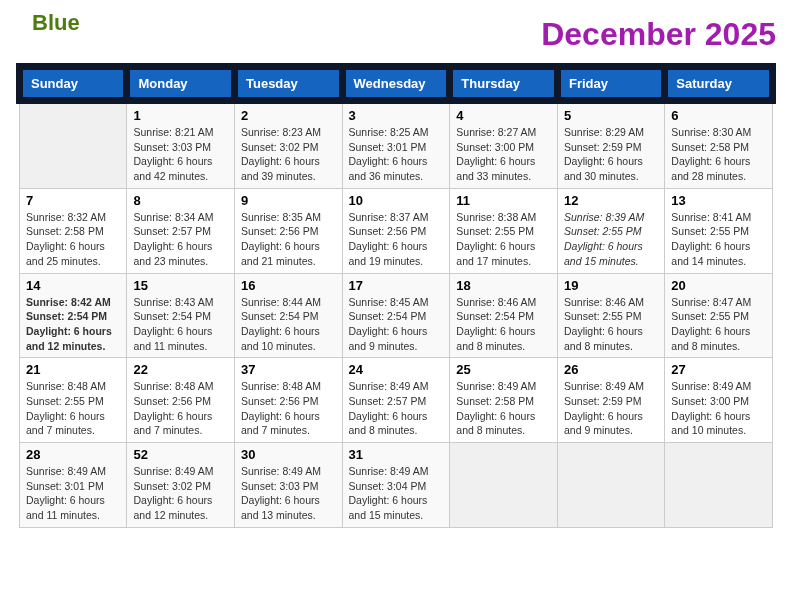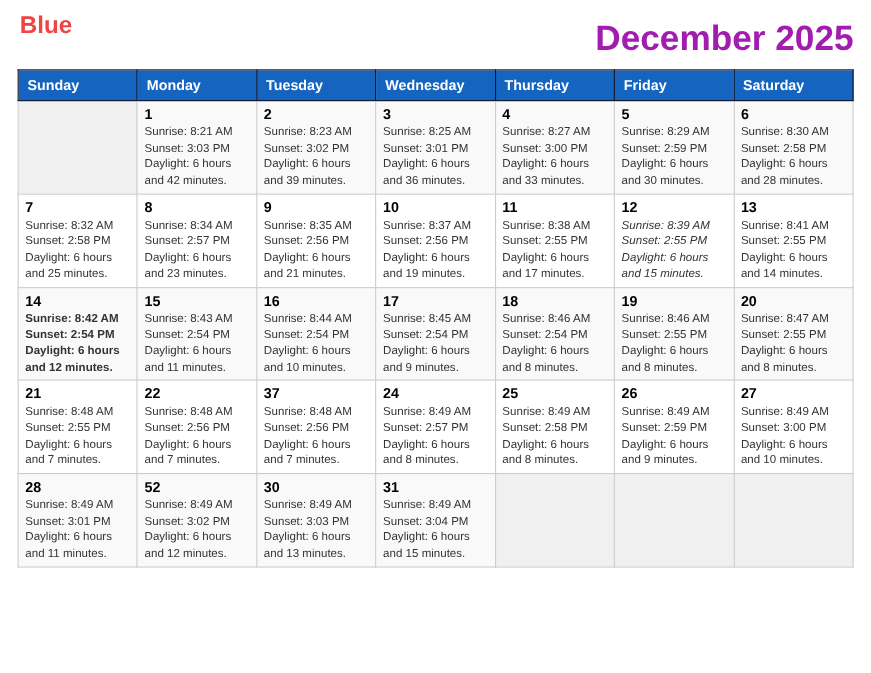--- a/index.html
+++ b/index.html
@@ -38,21 +38,21 @@
       border-collapse: collapse;
       font-size: 11px;
     }
     thead tr th {
       background-color: #1565C0;
       color: #fff;
       text-align: left;
       padding: 6px 8px;
       font-size: 13px;
       font-weight: bold;
-      border: 1px solid #0f172a;
+      border: 7px solid #0f172a;
     }
     tbody tr td {
       border: 1px solid #ccc;
       vertical-align: top;
       padding: 4px 6px;
       height: 80px;
       width: 108px;
     }
     tbody tr:nth-child(odd) td {
       background: #f9f9f9;
@@ -72,21 +72,21 @@
     }
     .empty-cell {
       background: #f0f0f0 !important;
     }
   </style>
 </head>
 <body>
 
 <div class="header">
   <div class="logo">
-    <span style="font-size:22px; font-weight:bold; color:#ef4444; margin-top:-6px; margin-left:2px;">Blue</span>
+    <span style="font-size:22px; font-weight:bold; color:#4d7c0f; margin-top:-6px; margin-left:16px;">Blue</span>
   </div>
   <div class="title-block">
     <div class="month-title">December 2025</div>
   </div>
 </div>
 
 <table>
   <thead>
     <tr id="header-row">
     <th>Sunday</th>

